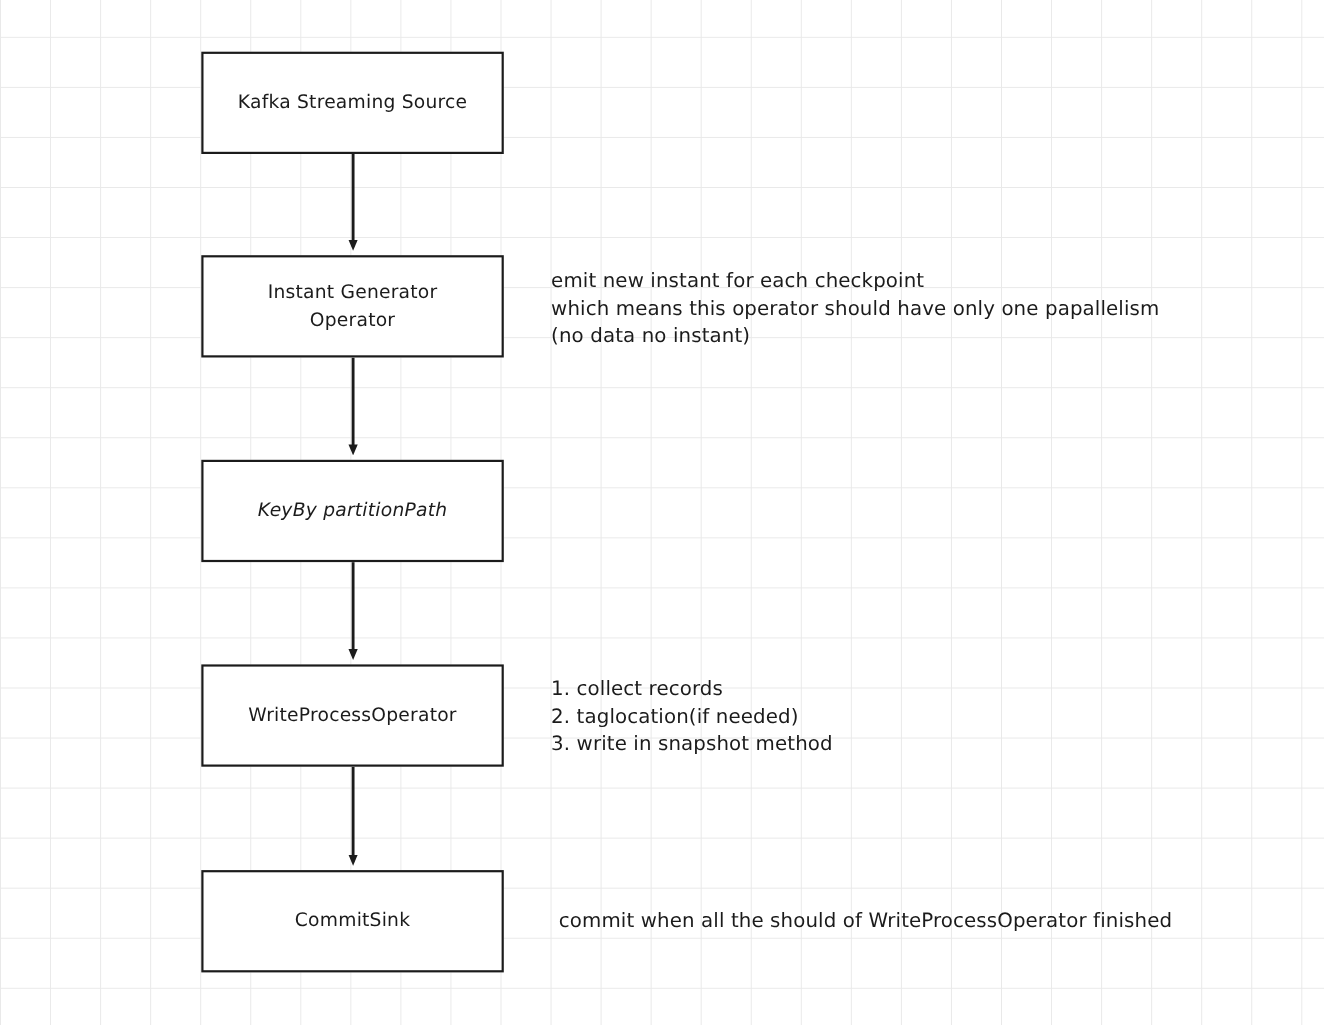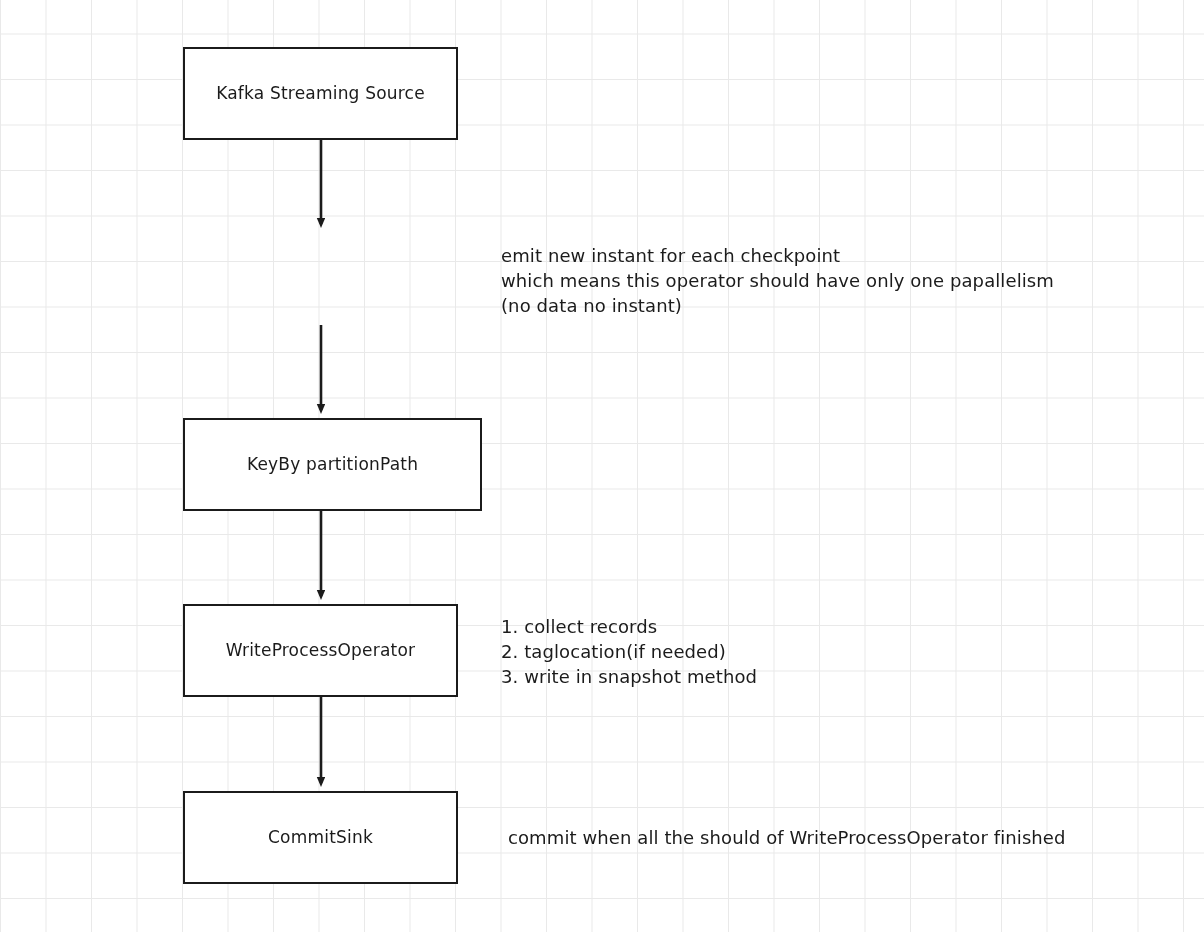--- a/index.html
+++ b/index.html
@@ -71,22 +71,26 @@
       <line x1="321" y1="325" x2="321" y2="410"></line>
       <line x1="321" y1="511" x2="321" y2="596"></line>
       <line x1="321" y1="697" x2="321" y2="783"></line>
     </g>
   </svg>
 
   <div class="node" style="left:183px; top:47px; width:275px; height:93px;">
     <span class="label">Kafka Streaming Source</span>
   </div>
 
+  <div class="node" style="left:183px; top:232px; width:275px; height:93px;">
+    <span class="label">Instant Generator
+Operator</span>
+  </div>
 
-  <div class="node" style="left:183px; top:418px; width:299px; height:93px;">
+  <div class="node" style="left:183px; top:418px; width:275px; height:93px;font-style:italic;">
     <span class="label">KeyBy partitionPath</span>
   </div>
 
   <div class="node" style="left:183px; top:604px; width:275px; height:93px;">
     <span class="label">WriteProcessOperator</span>
   </div>
 
   <div class="node" style="left:183px; top:791px; width:275px; height:93px;justify-content:center;">
     <span class="label">CommitSink</span>
   </div>

